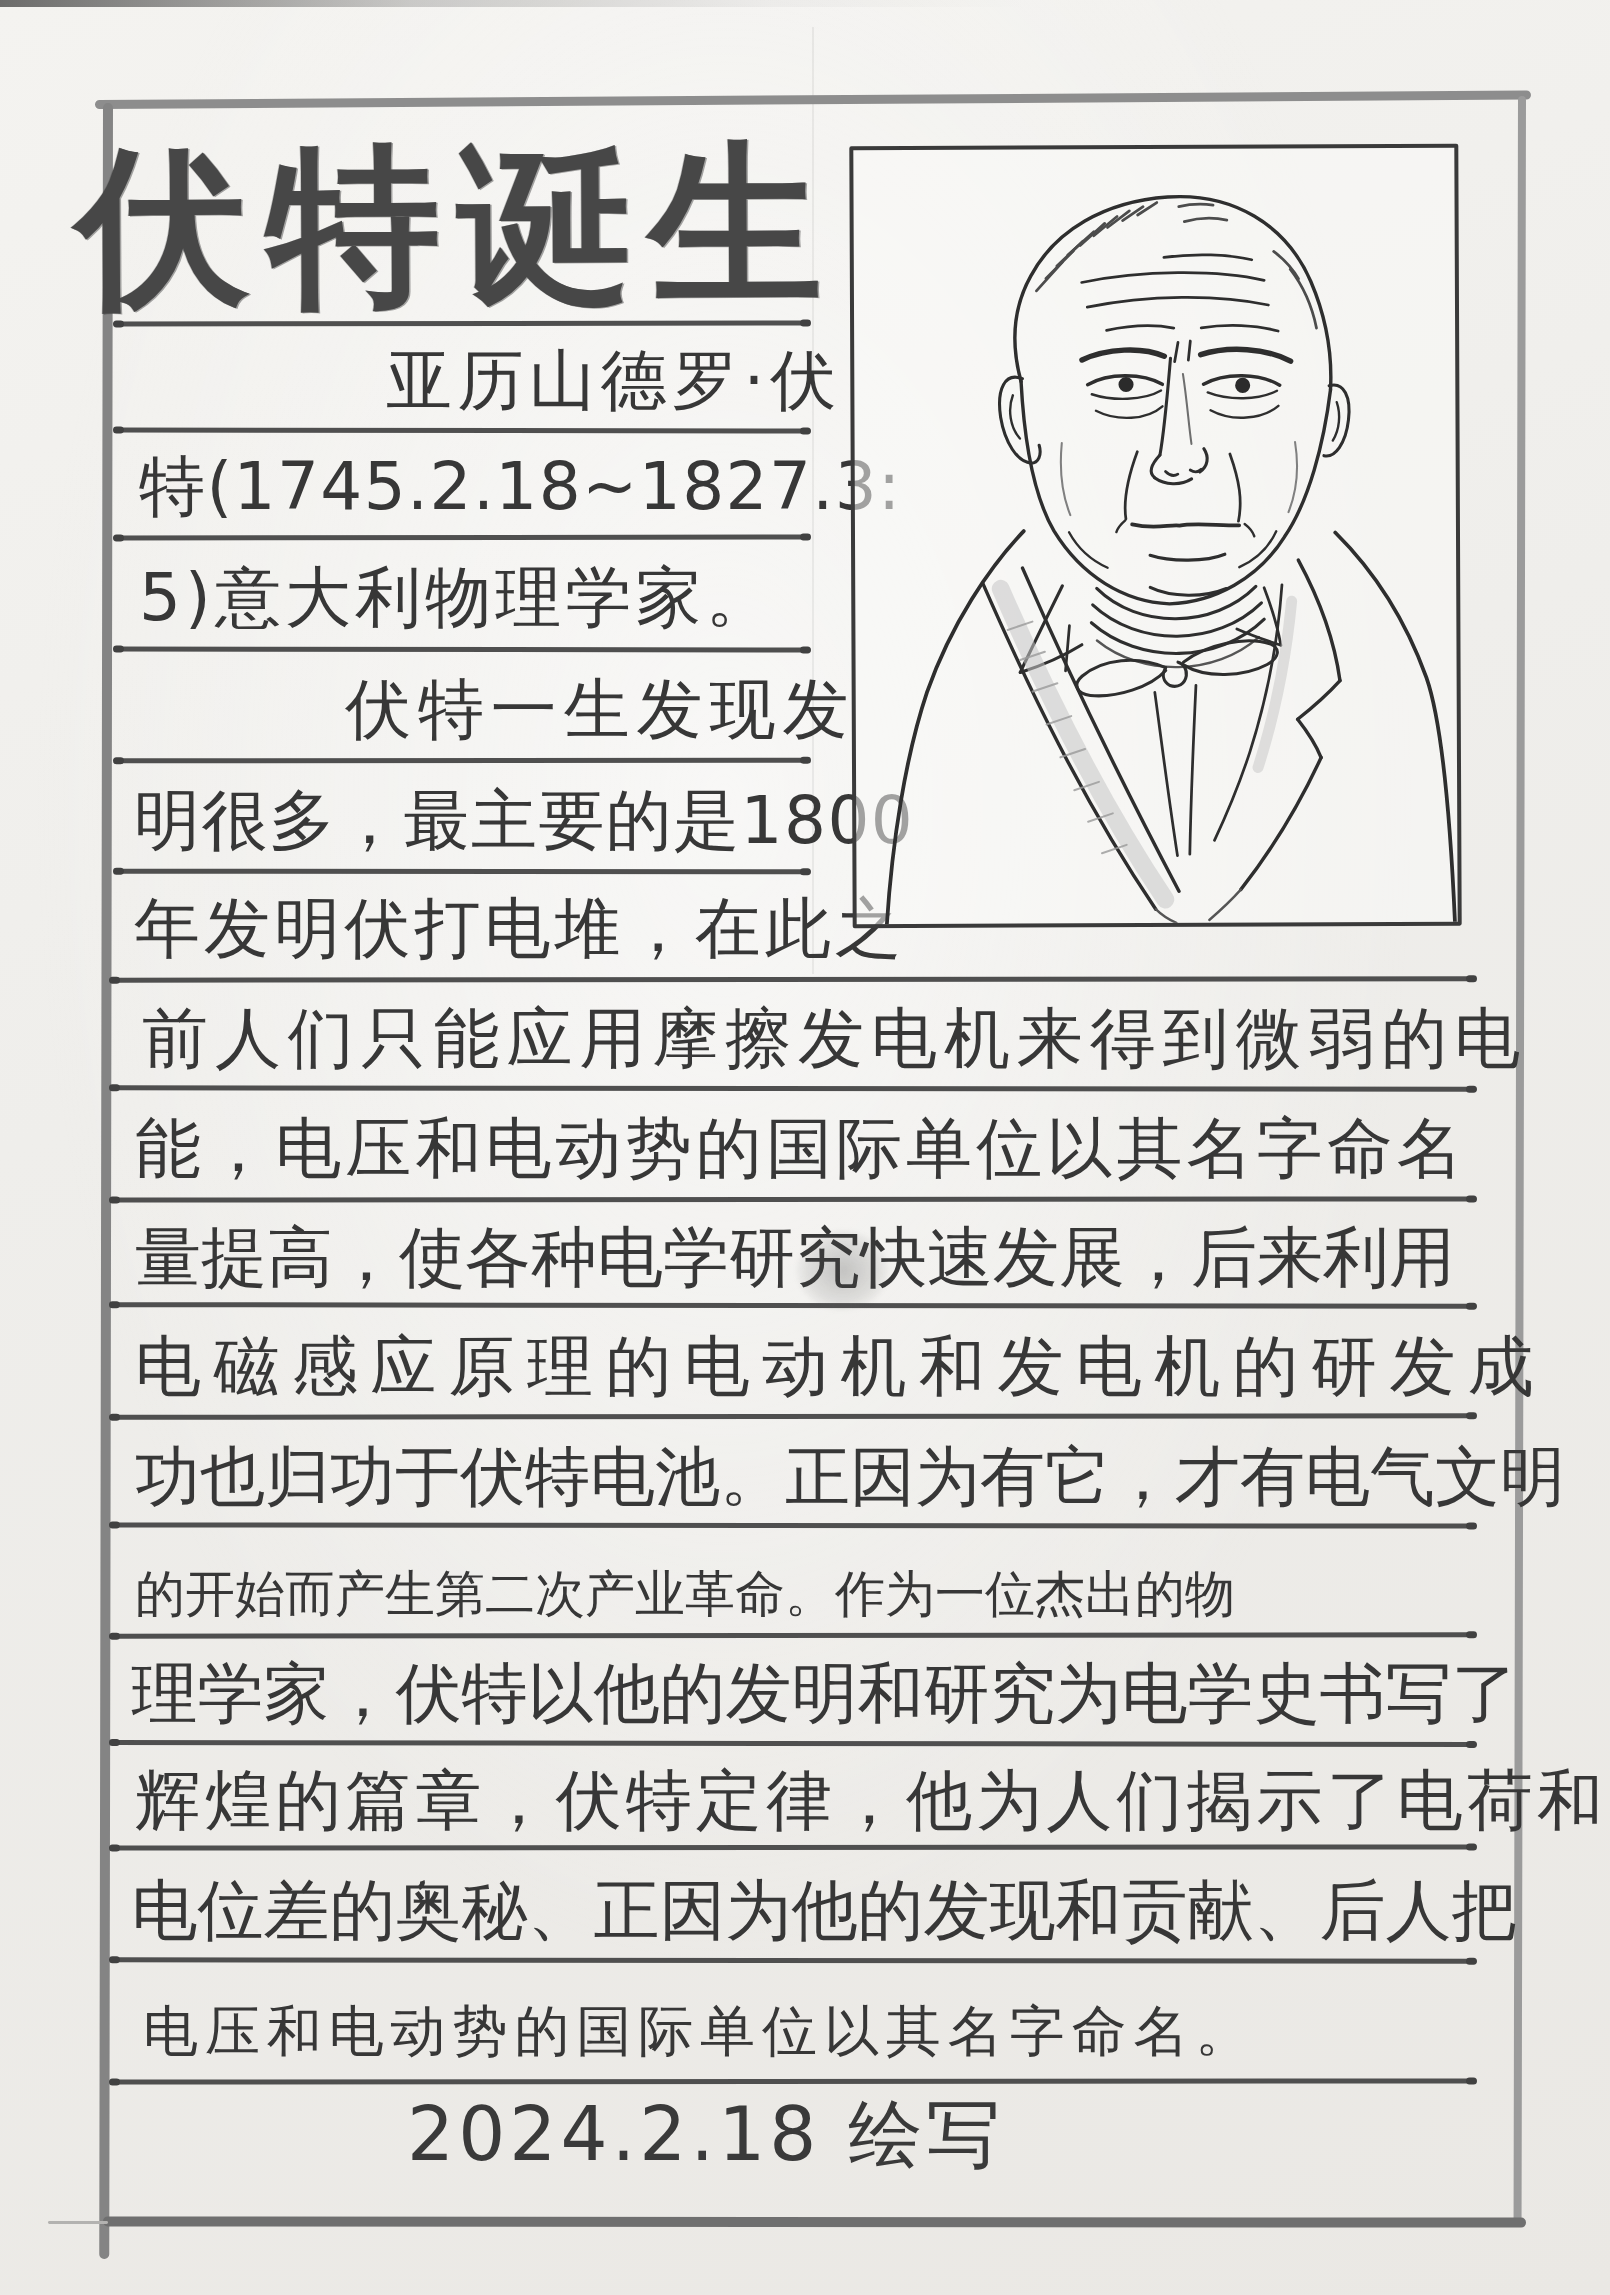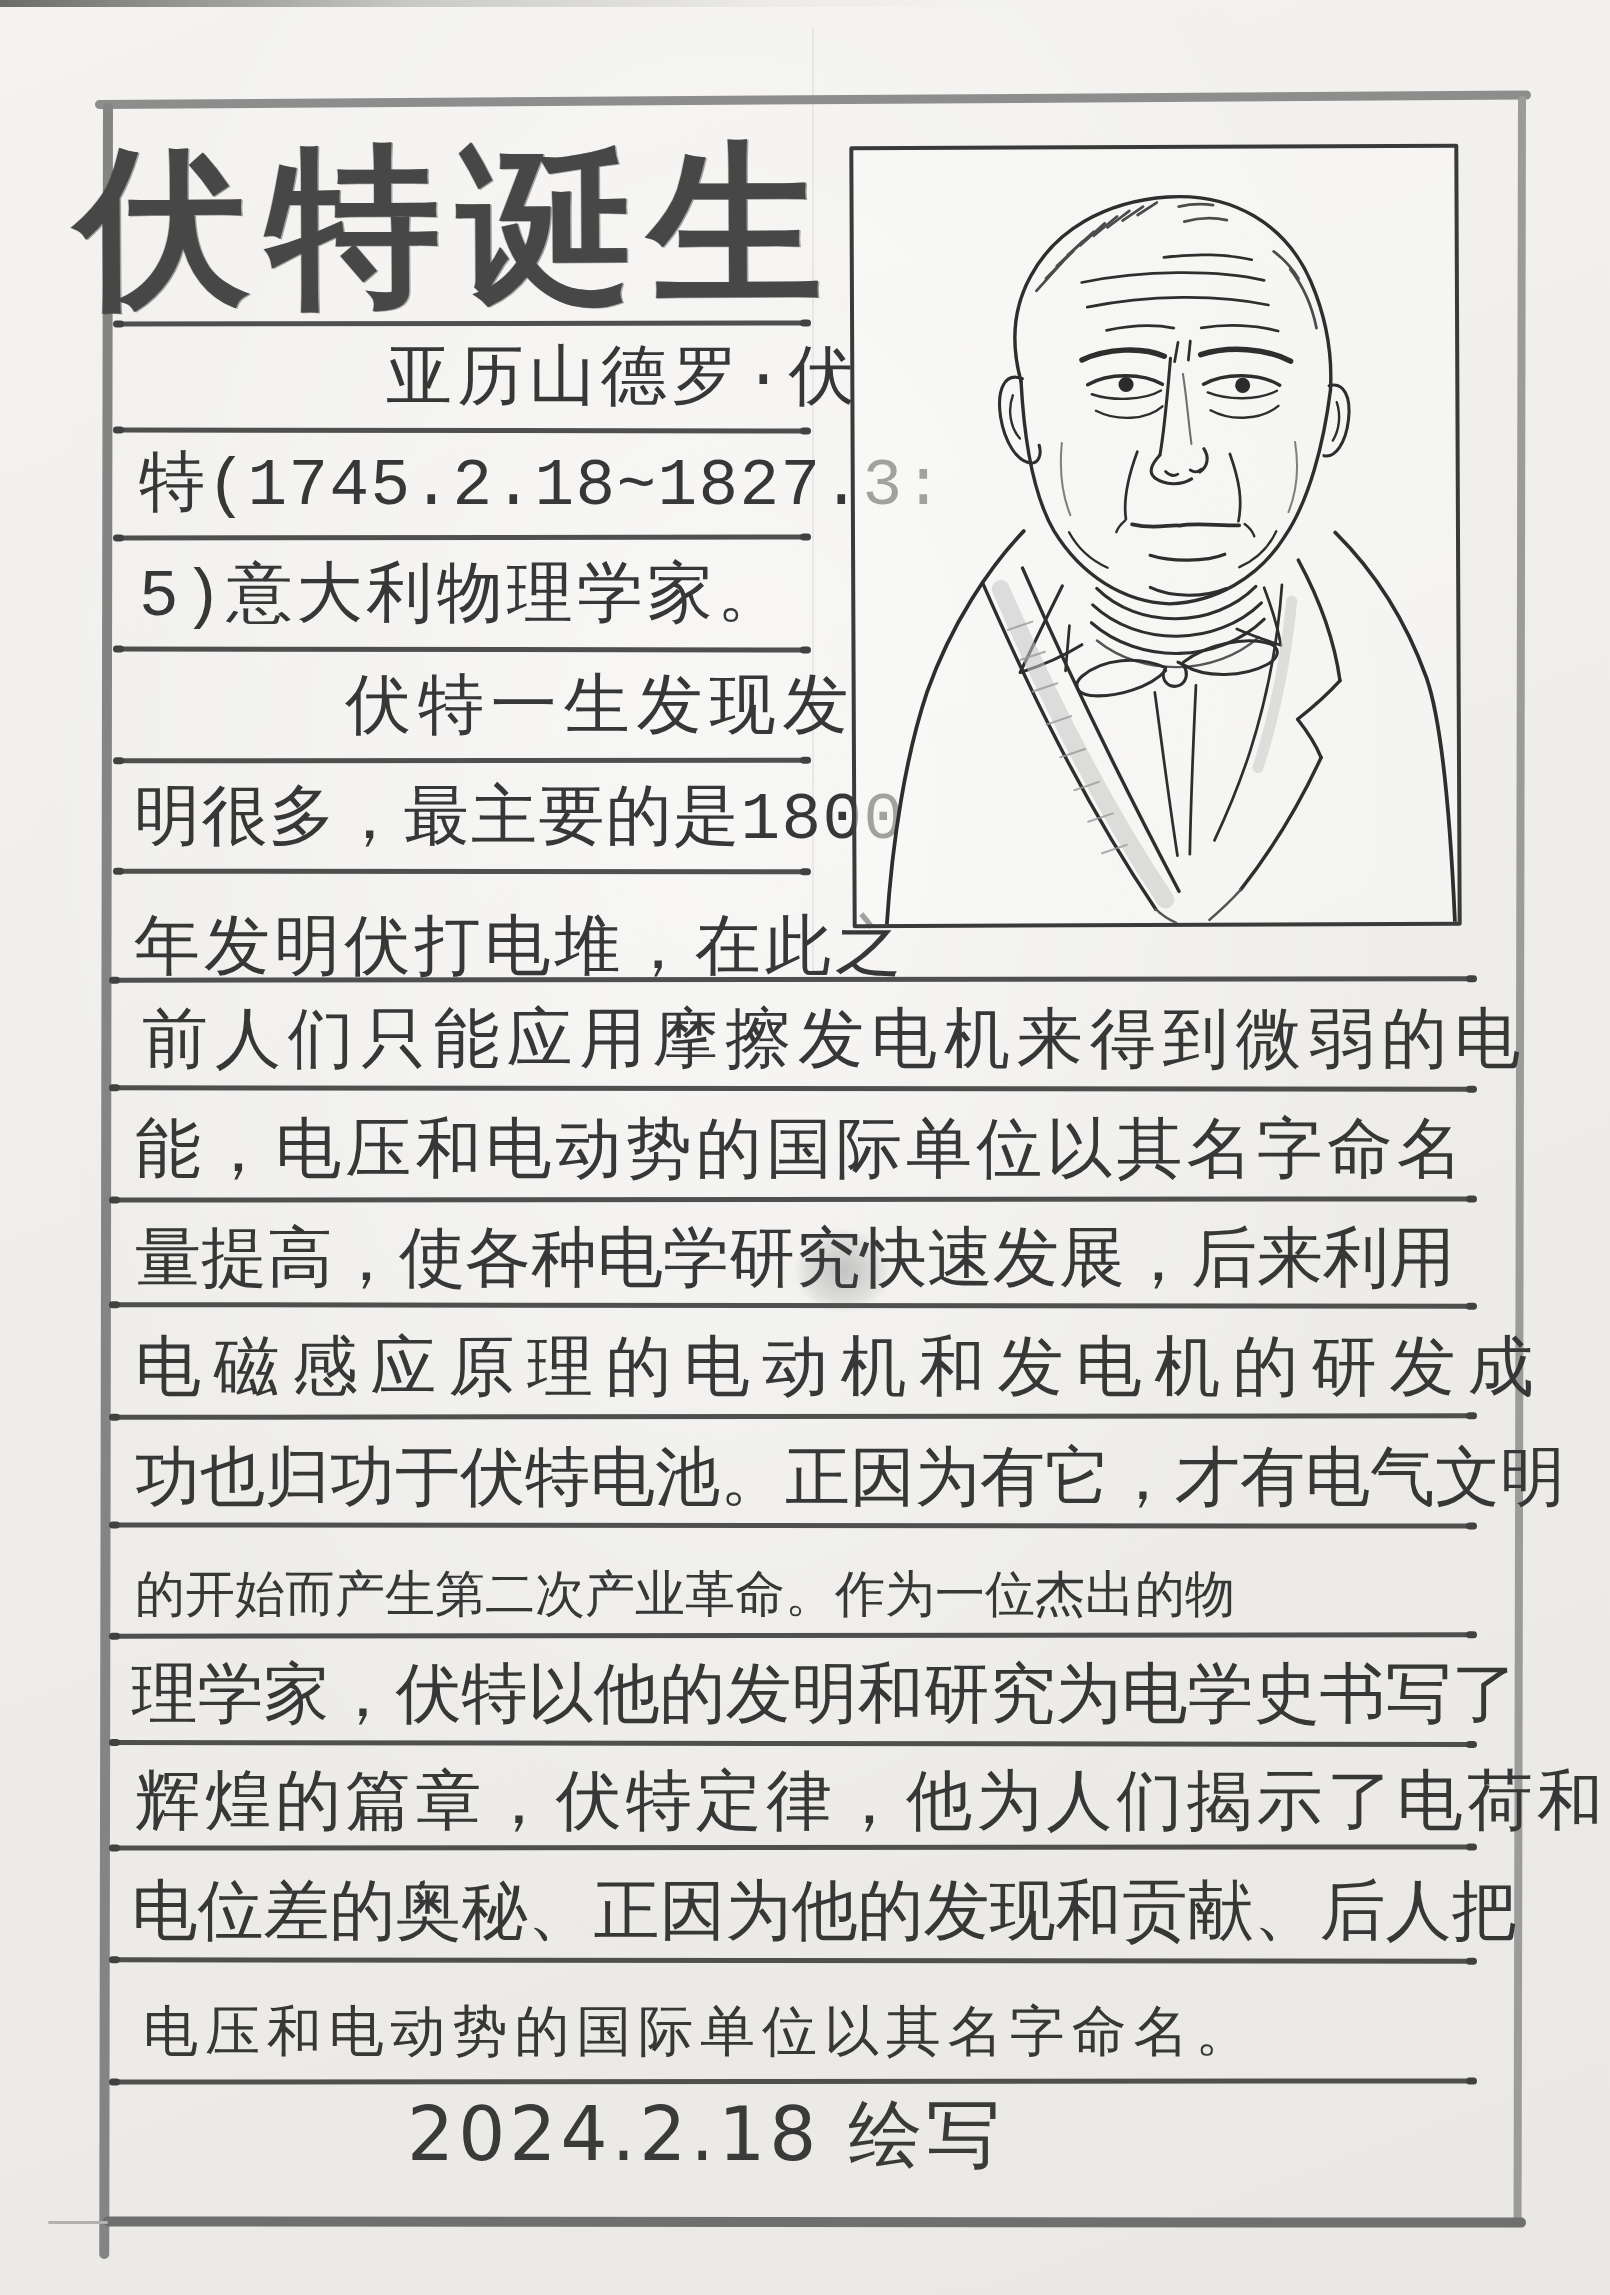--- a/index.html
+++ b/index.html
@@ -35,21 +35,21 @@
   
   .rule{position:absolute;height:4.8px;background:#4f4f4f;border-radius:2.7px;}
   .rule::before,.rule::after{content:"";position:absolute;top:-1.4px;width:11px;height:7.5px;border-radius:4.1px;background:#414141;}
   .rule::before{left:-2.1px;} .rule::after{right:-2.1px;}
   .rl{left:115px;width:694px;}
   .rf{left:111px;width:1364px;}
 
   
   .ln{position:absolute;display:flex;align-items:flex-end;white-space:nowrap;
       font-size:66px;color:#373737;line-height:1;}
-  .lc{left:115px;width:694px;font-family:Liberation Mono, monospace;}
+  .lc{left:115px;width:694px;}
   .lf{left:111px;width:1364px;text-align:right;}
 
   .datefoot{position:absolute;left:111px;top:2081px;width:1364px;height:135px;
     display:flex;align-items:flex-end;padding-left:296px;padding-bottom:30px;
     font-size:74px;letter-spacing:4.1px;color:#3a3a3a;box-sizing:border-box;text-align:right;}
 
   
   .portrait-frame{
     position:absolute;left:851px;top:145px;width:609px;height:782px;
     border:4.1px solid #3a3a3a;border-radius:2.1px;box-sizing:border-box;
@@ -92,21 +92,21 @@
 <div class="rule rf" style="top:1741px;transform:rotate(0.08deg)"></div>
 <div class="rule rf" style="top:1845px;transform:rotate(-0.05deg)"></div>
 <div class="rule rf" style="top:1958px;transform:rotate(0.06deg)"></div>
 <div class="rule rf" style="top:2079px;transform:rotate(-0.05deg)"></div>
 
 <div class="ln lc" style="top:323px;height:102px;padding-left:271px;padding-bottom:11px;letter-spacing:5.5px;box-sizing:border-box">亚历山德罗·伏</div>
 <div class="ln lc" style="top:429px;height:102px;padding-left:24px;padding-bottom:11px;letter-spacing:1.4px;box-sizing:border-box">特(1745.2.18~1827.3:</div>
 <div class="ln lc" style="top:536px;height:107px;padding-left:24px;padding-bottom:12.4px;letter-spacing:4.1px;box-sizing:border-box">5)意大利物理学家。</div>
 <div class="ln lc" style="top:649px;height:105px;padding-left:230px;padding-bottom:11px;letter-spacing:6.9px;box-sizing:border-box">伏特一生发现发</div>
 <div class="ln lc" style="top:759px;height:106px;padding-left:19px;padding-bottom:11px;letter-spacing:1.4px;box-sizing:border-box">明很多，最主要的是1800</div>
-<div class="ln lc" style="top:892px;height:102px;padding-left:19px;padding-bottom:9.6px;letter-spacing:4.1px;box-sizing:border-box">年发明伏打电堆，在此之</div>
+<div class="ln lc" style="top:870px;height:102px;padding-left:19px;padding-bottom:9.6px;letter-spacing:4.1px;box-sizing:border-box">年发明伏打电堆，在此之</div>
 
 <div class="ln lf" style="top:978px;height:104px;padding-left:31px;padding-bottom:9.6px;letter-spacing:6.9px;box-sizing:border-box">前人们只能应用摩擦发电机来得到微弱的电</div>
 <div class="ln lf" style="top:1088px;height:105px;padding-left:24px;padding-bottom:11px;letter-spacing:4.1px;box-sizing:border-box">能，电压和电动势的国际单位以其名字命名</div>
 <div class="ln lf" style="top:1198px;height:101px;padding-left:24px;padding-bottom:8.2px;letter-spacing:0;box-sizing:border-box">量提高，使各种电学研究快速发展，后来利用</div>
 <div class="ln lf" style="top:1305px;height:105px;padding-left:24px;padding-bottom:9.6px;letter-spacing:12.4px;box-sizing:border-box">电磁感应原理的电动机和发电机的研发成</div>
 <div class="ln lf" style="top:1415px;height:104px;padding-left:24px;padding-bottom:9.6px;letter-spacing:0;font-size:65px;box-sizing:border-box">功也归功于伏特电池。正因为有它，才有电气文明</div>
 <div class="ln lf" style="top:1525px;height:104px;padding-left:24px;padding-bottom:9.6px;letter-spacing:0;font-size:50px;box-sizing:border-box">的开始而产生第二次产业革命。作为一位杰出的物</div>
 <div class="ln lf" style="top:1634px;height:103px;padding-left:20.6px;padding-bottom:9.6px;letter-spacing:0;box-sizing:border-box">理学家，伏特以他的发明和研究为电学史书写了</div>
 <div class="ln lf" style="top:1742px;height:99px;padding-left:24px;padding-bottom:6.9px;letter-spacing:4.1px;box-sizing:border-box">辉煌的篇章，伏特定律，他为人们揭示了电荷和</div>
 <div class="ln lf" style="top:1847px;height:107px;padding-left:20.6px;padding-bottom:9.6px;letter-spacing:0;box-sizing:border-box">电位差的奥秘、正因为他的发现和贡献、后人把</div>

